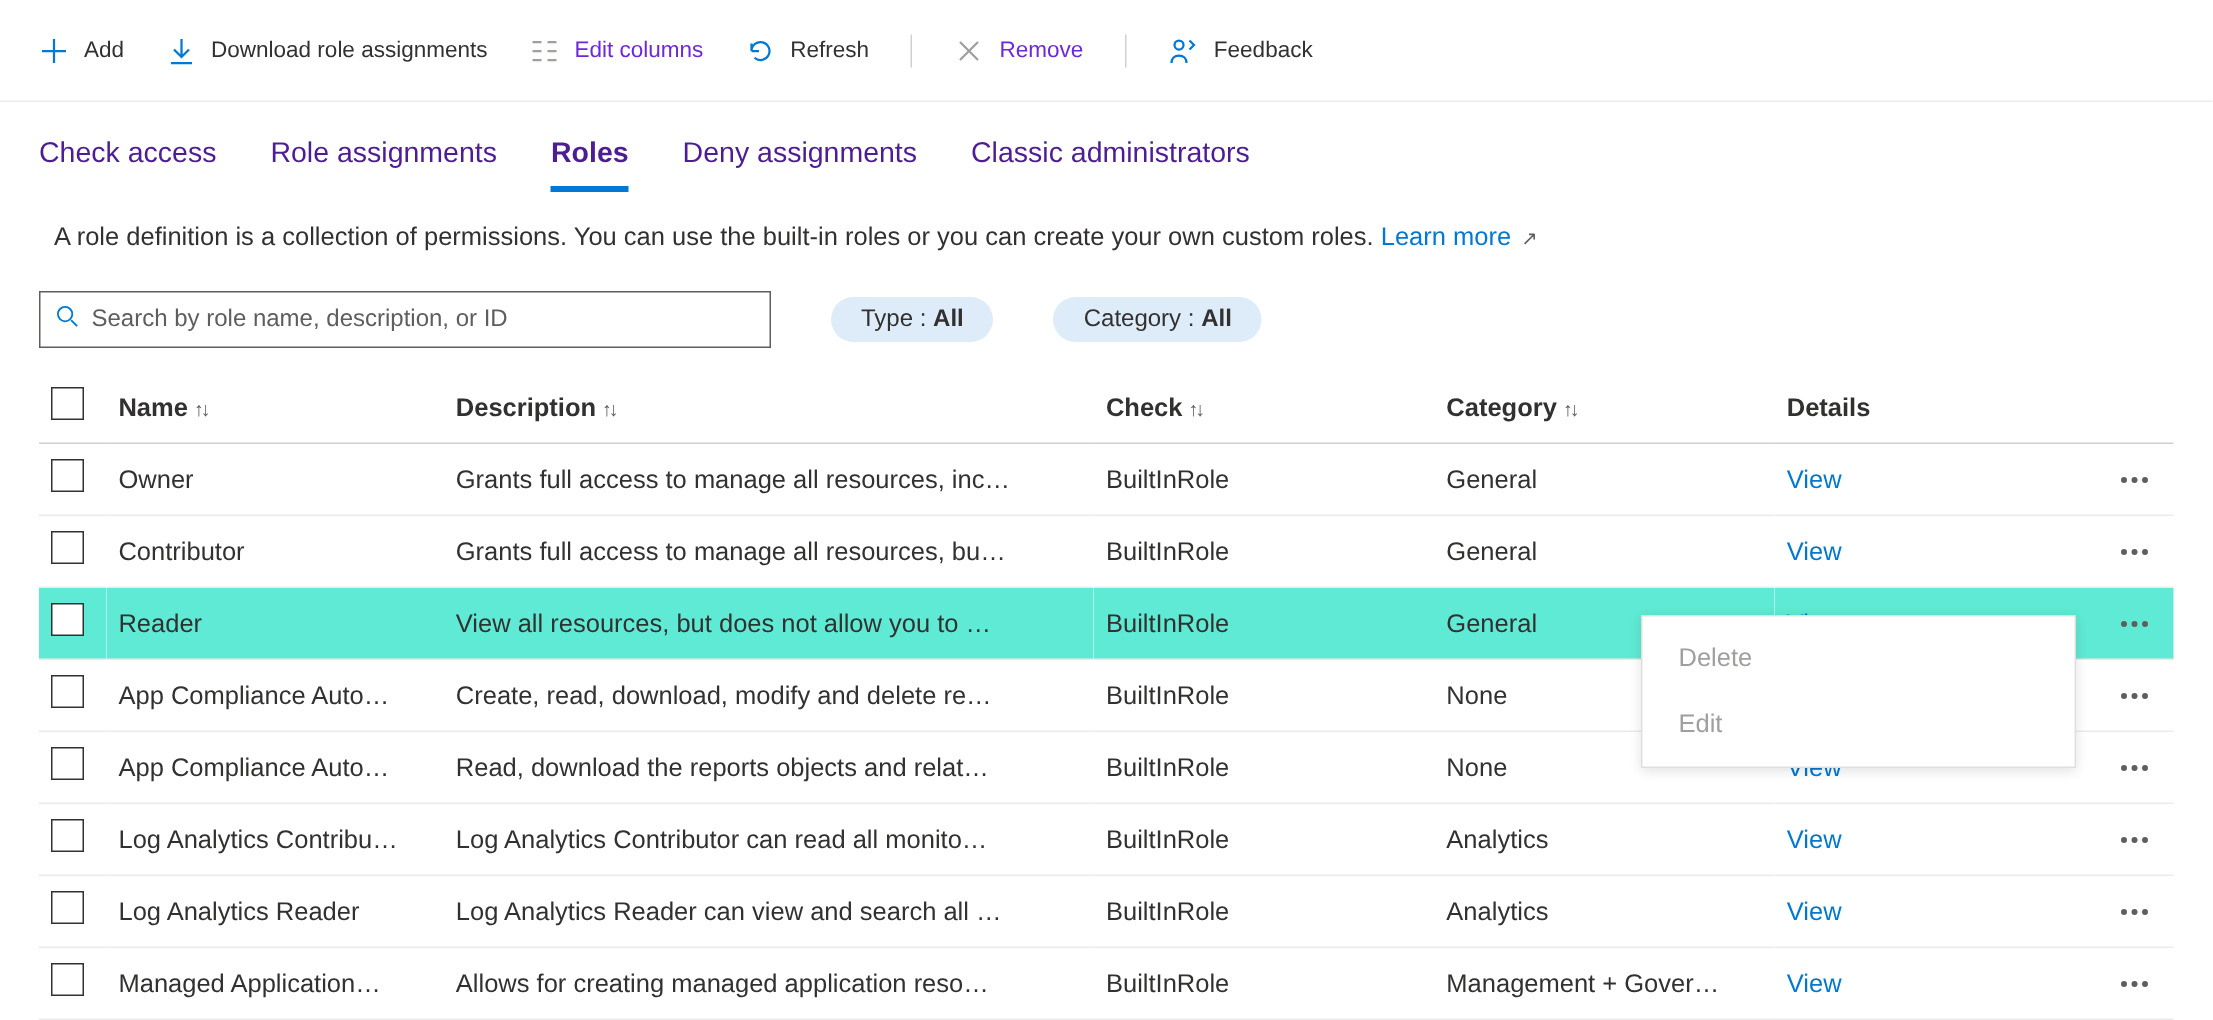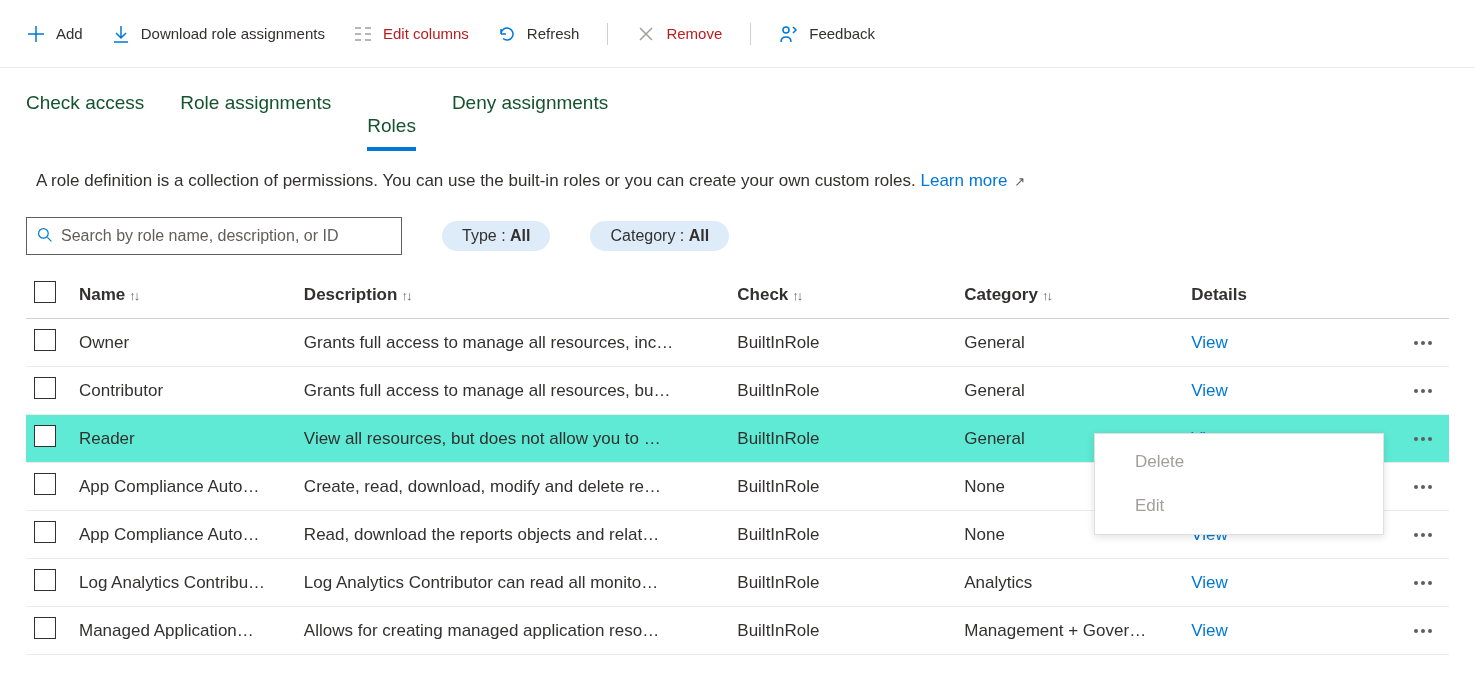--- a/index.html
+++ b/index.html
@@ -19,57 +19,57 @@
   gap: 28px;
   height: 68px;
 }
 .tb-btn {
   display: flex;
   align-items: center;
   gap: 10px;
   cursor: pointer;
   color: #323130;
 }
-.tb-btn.disabled { color: #b91c1c; cursor: default; }
+.tb-btn.disabled { color: #6d28d9; cursor: default; }
 .tb-btn .icon { width: 20px; height: 20px; display: flex; align-items: center; justify-content: center; }
 .tb-btn .icon.blue svg { stroke: #0078d4; fill: none; }
 .tb-btn .icon.gray svg { stroke: #a19f9d; fill: none; }
 .divider-v { width: 1px; height: 22px; background: #d2d0ce; }
 .tabs {
   display: flex;
   gap: 36px;
   padding: 24px 26px 0 26px;
 }
 .tab {
   font-size: 19px;
-  color: #14532d;
+  color: #4c1d95;
   padding-bottom: 10px;
   cursor: pointer;
   border-bottom: 4px solid transparent;
   font-weight: 400;
 }
-.tab.active { font-weight: 400; border-bottom-color: #0078d4; margin-top: 23px; }
+.tab.active { font-weight: 700; border-bottom-color: #0078d4; }
 .description {
   padding: 20px 26px 0 26px;
   font-size: 17px;
   margin-left: 10px;
 }
 .description a { color: #0078d4; text-decoration: none; }
 .ext-icon { font-size: 13px; color: #605e5c; margin-left: 2px; }
 .filters {
   display: flex;
   align-items: center;
   gap: 40px;
   padding: 26px 26px 16px 26px;
 }
 .search-box {
   border: 1px solid #605e5c;
   display: flex;
   align-items: center;
-  width: 376px;
+  width: 488px;
   height: 38px;
   padding: 0 10px;
   gap: 8px;
 }
 .search-box input {
   border: none;
   outline: none;
   flex: 1;
   font-size: 16px;
   color: #323130;
@@ -114,21 +114,21 @@
 }
 .more-btn span { width: 4px; height: 4px; background: #605e5c; border-radius: 50%; }
 .context-menu {
   position: absolute;
   top: 162px;
   left: 1094px;
   width: 290px;
   background: #fff;
   border: 1px solid #e1dfdd;
   box-shadow: 0 2px 8px rgba(0,0,0,0.12);
-  padding: 6px 16px;
+  padding: 6px 0;
   z-index: 10;
 }
 .cm-item {
   padding: 12px 24px;
   font-size: 17px;
   cursor: pointer;
 }
 .cm-item.disabled { color: #a19f9d; cursor: default; }
 </style>
 </head>
@@ -186,20 +186,21 @@
     </span>
     <span>Feedback</span>
   </div>
 </div>
 
 <div class="tabs">
   <div class="tab">Check access</div>
   <div class="tab">Role assignments</div>
   <div class="tab active">Roles</div>
   <div class="tab">Deny assignments</div>
+  <div class="tab">Classic administrators</div>
 </div>
 
 <div class="description">
   <span>A role definition is a collection of permissions. You can use the built-in roles or you can create your own custom roles. </span>
   <a><span>Learn more</span> <span class="ext-icon">↗</span></a>
 </div>
 
 <div class="filters">
   <div class="search-box">
     <span>
@@ -326,20 +327,35 @@
           <td>
             <div class="more-btn">
               <span></span>
               <span></span>
               <span></span>
             </div>
           </td>
         </tr>
         <tr>
           <td><span class="chk"></span></td>
+          <td>Log Analytics Reader</td>
+          <td>Log Analytics Reader can view and search all …</td>
+          <td>BuiltInRole</td>
+          <td>Analytics</td>
+          <td><span class="link">View</span></td>
+          <td>
+            <div class="more-btn">
+              <span></span>
+              <span></span>
+              <span></span>
+            </div>
+          </td>
+        </tr>
+        <tr>
+          <td><span class="chk"></span></td>
           <td>Managed Application…</td>
           <td>Allows for creating managed application reso…</td>
           <td>BuiltInRole</td>
           <td>Management + Gover…</td>
           <td><span class="link">View</span></td>
           <td>
             <div class="more-btn">
               <span></span>
               <span></span>
               <span></span>

